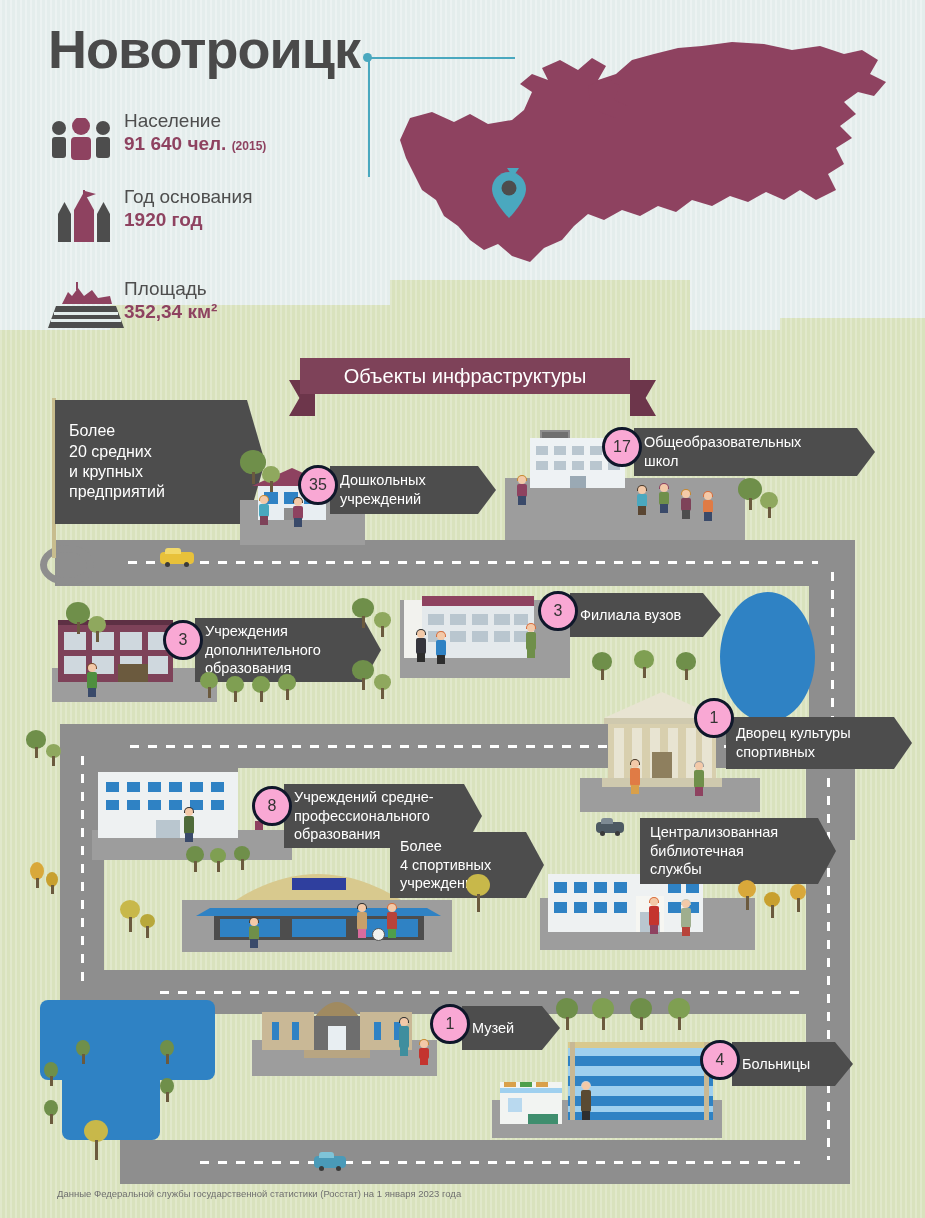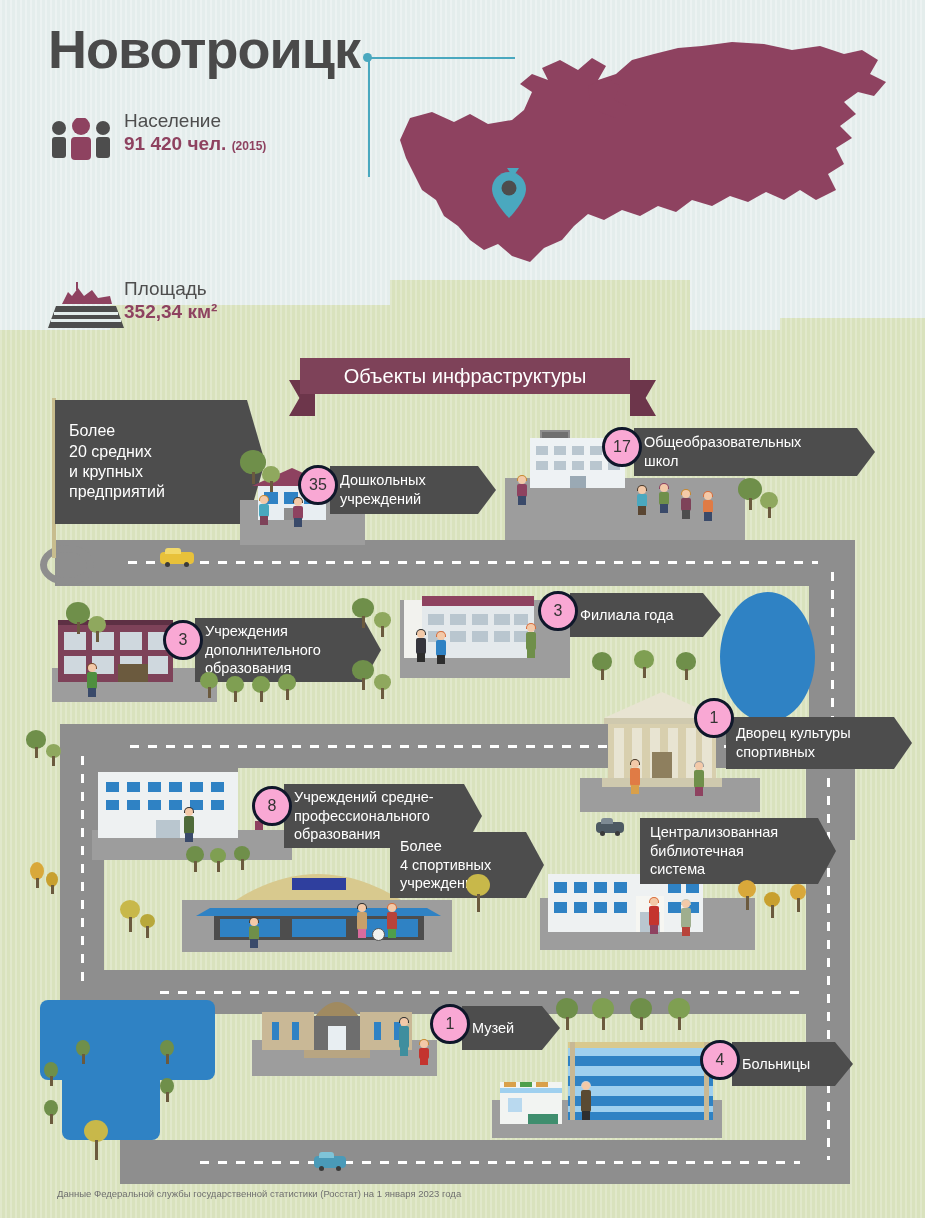--- a/index.html
+++ b/index.html
@@ -108,24 +108,42 @@
         <circle cx="11" cy="10" r="7" fill="#4d4d4d"></circle>
           <rect x="4" y="19" width="14" height="21" rx="3" fill="#4d4d4d"></rect>
         <circle cx="55" cy="10" r="7" fill="#4d4d4d"></circle>
           <rect x="48" y="19" width="14" height="21" rx="3" fill="#4d4d4d"></rect>
         <circle cx="33" cy="8" r="9" fill="#8e4260"></circle>
           <rect x="23" y="19" width="20" height="23" rx="4" fill="#8e4260"></rect>
       </svg>
     </div>
     <div style="margin-left:76px;">
       <div class="lab">Население</div>
-      <div class="val"><span>91 420 чел.</span> <span class="yr">(2015)</span></div>
-    </div>
-  </div>
-
+      <div class="val"><span>91 640 чел.</span> <span class="yr">(2015)</span></div>
+    </div>
+  </div>
+
+  <div class="stat" style="left:48px;top:186px;">
+    <div style="position:absolute;left:8px;top:4px;width:56px;height:52px;">
+      <svg width="56" height="52" viewBox="0 0 56 52">
+        <rect x="2" y="24" width="13" height="28" fill="#4d4d4d"></rect>
+          <polygon points="8.5,12 15,24 2,24" fill="#4d4d4d"></polygon>
+        <rect x="41" y="24" width="13" height="28" fill="#4d4d4d"></rect>
+          <polygon points="47.5,12 54,24 41,24" fill="#4d4d4d"></polygon>
+        <rect x="18" y="20" width="20" height="32" fill="#8e4260"></rect>
+          <polygon points="28,2 38,20 18,20" fill="#8e4260"></polygon>
+        <rect x="27" y="0" width="2" height="10" fill="#8e4260"></rect>
+          <polygon points="29,1 40,4 29,8" fill="#8e4260"></polygon>
+      </svg>
+    </div>
+    <div style="margin-left:76px;">
+      <div class="lab">Год основания</div>
+      <div class="val">1920 год</div>
+    </div>
+  </div>
 
   <div class="stat" style="left:48px;top:278px;">
     <div style="position:absolute;left:0;top:4px;width:76px;height:46px;">
       <svg width="76" height="46" viewBox="0 0 76 46">
         <path fill="#8e4260" d="M14,22 L20,10 L24,14 L30,6 L36,14 L44,8 L50,16 L62,14 L64,22 Z"></path>
         <rect x="28" y="0" width="2" height="8" fill="#8e4260"></rect>
         <polygon points="8,24 68,24 76,46 0,46" fill="#4d4d4d"></polygon>
         <rect x="6" y="30" width="64" height="3" fill="#e4edec"></rect>
         <rect x="3" y="37" width="70" height="3" fill="#e4edec"></rect>
       </svg>
@@ -288,21 +306,21 @@
       <div class="legs" style="background:#2e2e2e;top:23px;"></div>
   </div>
   <div class="p" style="left:524px;top:624px;height:36px;width:14px;">
     <div class="hair" style="background:#d96c3a;"></div>
       <div class="head"></div>
     <div class="body" style="background:#6f8f4a;height:18px;"></div>
       <div class="legs" style="background:#6f8f4a;top:25px;"></div>
   </div>
   <div class="badge" style="left:538px;top:591px;">3</div>
   <div class="banner" style="left:570px;top:593px;width:115px;height:30px;padding-left:10px;">
-    <span>Филиала года</span>
+    <span>Филиала вузов</span>
   </div>
 
   <div class="plaza" style="left:52px;top:668px;width:165px;height:34px;"></div>
   <div class="bld" style="left:58px;top:620px;width:115px;height:62px;">
     <svg width="115" height="62" viewBox="0 0 115 62">
       <rect x="0" y="0" width="115" height="62" fill="#7e4259"></rect>
       <rect x="0" y="0" width="115" height="5" fill="#5e3044"></rect>
       <g fill="#cfd8de">
         <rect x="6" y="12" width="22" height="18"></rect>
           <rect x="34" y="12" width="22" height="18"></rect>
@@ -476,21 +494,21 @@
   </div>
   <div class="p" style="left:678px;top:900px;height:40px;width:16px;">
     <div class="hair" style="background:#c8c8b8;"></div>
       <div class="head"></div>
     <div class="body" style="background:#9fae8e;height:20px;"></div>
       <div class="legs" style="background:#b8433a;top:27px;"></div>
   </div>
   <div class="banner" style="left:640px;top:818px;width:160px;height:52px;flex-direction:column;align-items:flex-start;justify-content:center;padding-left:10px;">
     <div>Централизованная</div>
     <div>библиотечная</div>
-    <div>система</div>
+    <div>службы</div>
   </div>
   <div class="car" style="left:596px;top:822px;width:28px;height:11px;background:#4d5a63;">
     <div class="top" style="background:#7d8a93;"></div>
     <div class="wheel" style="left:4px;"></div>
       <div class="wheel" style="right:4px;"></div>
   </div>
 
   <div class="plaza" style="left:252px;top:1040px;width:185px;height:36px;"></div>
   <div class="bld" style="left:262px;top:992px;width:150px;height:66px;">
     <svg width="150" height="66" viewBox="0 0 150 66">

